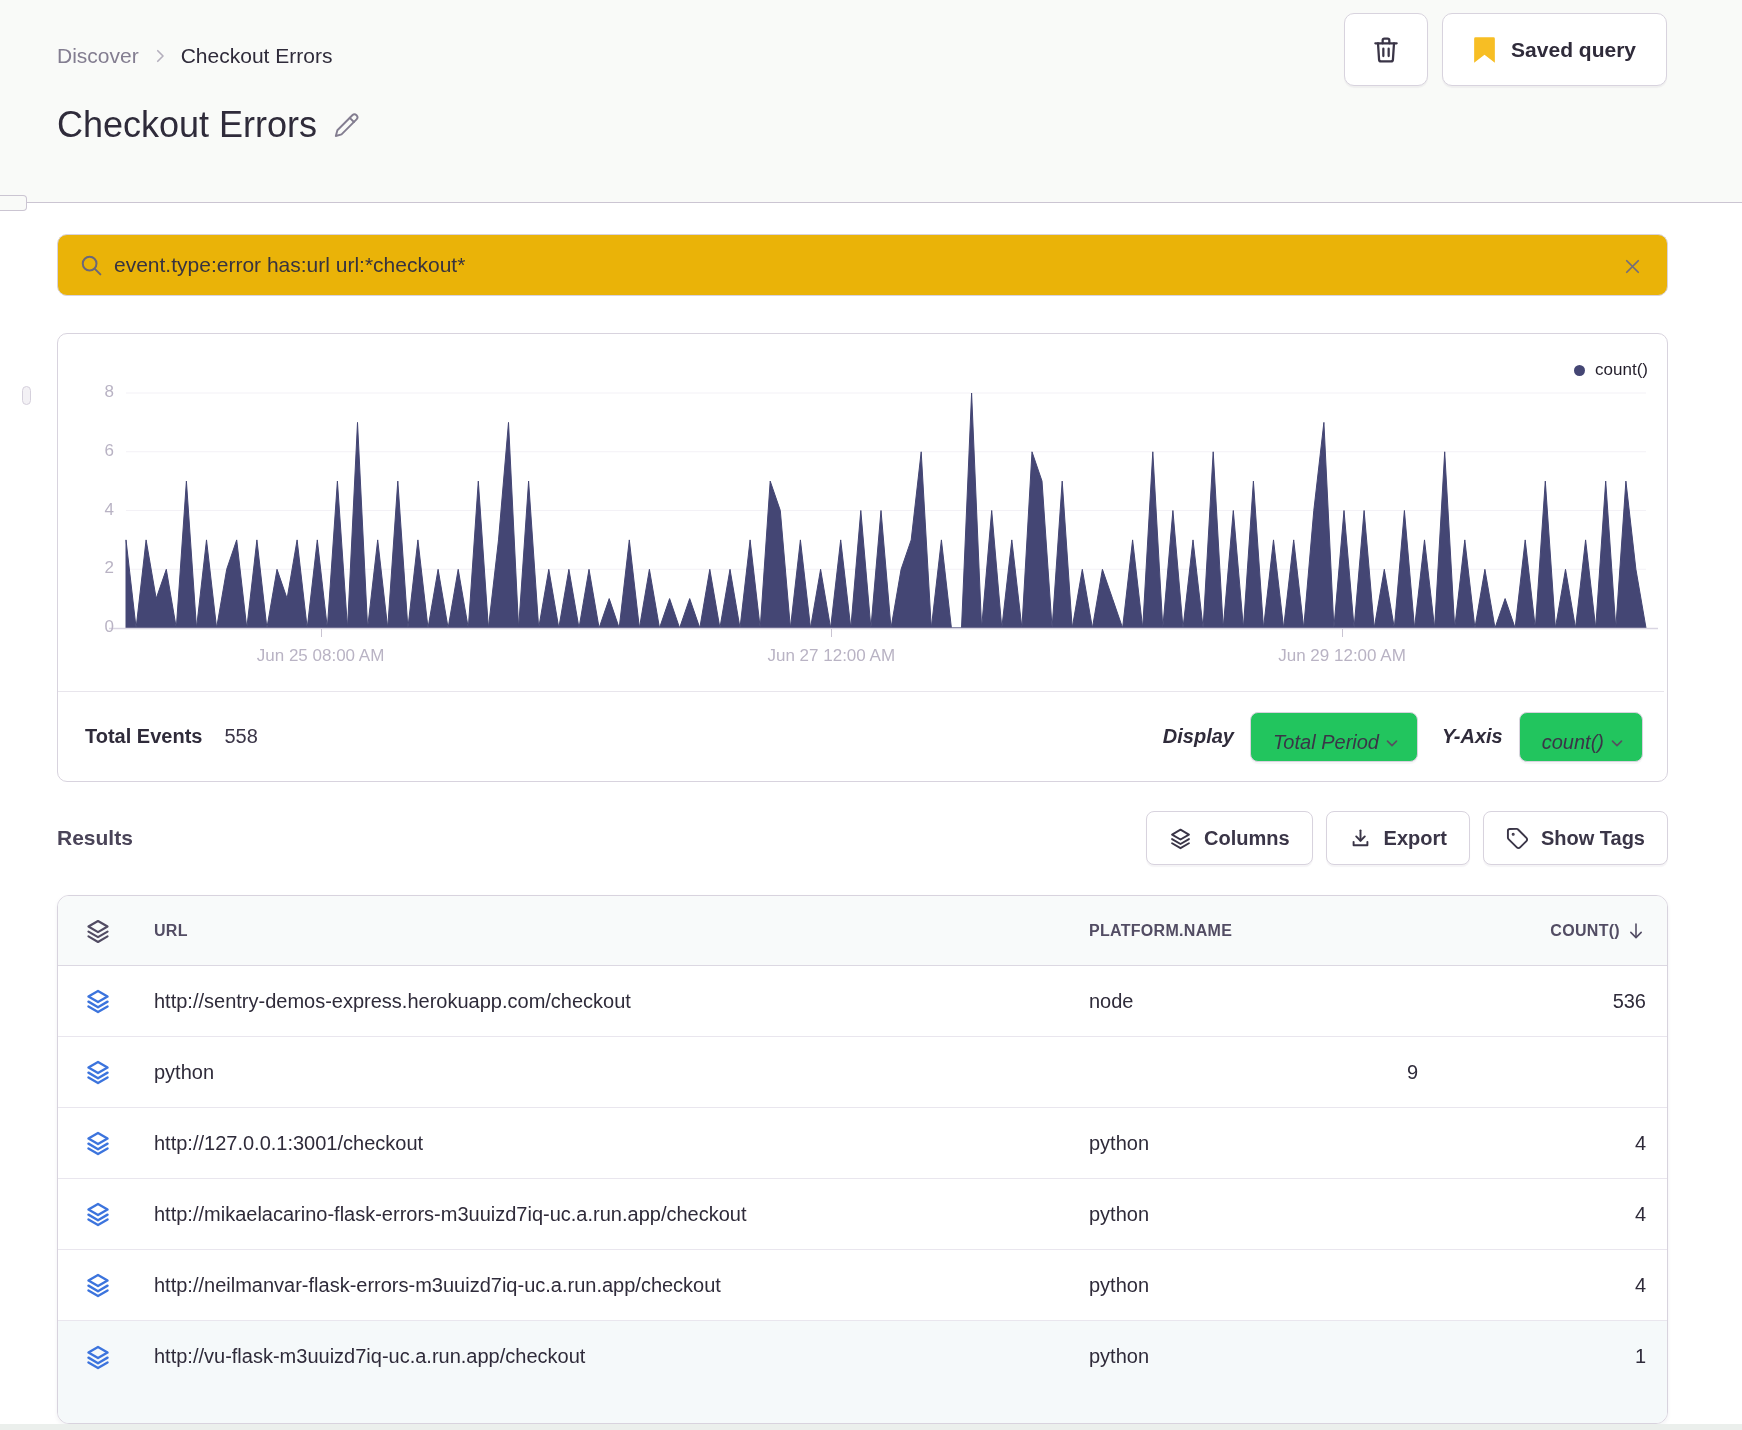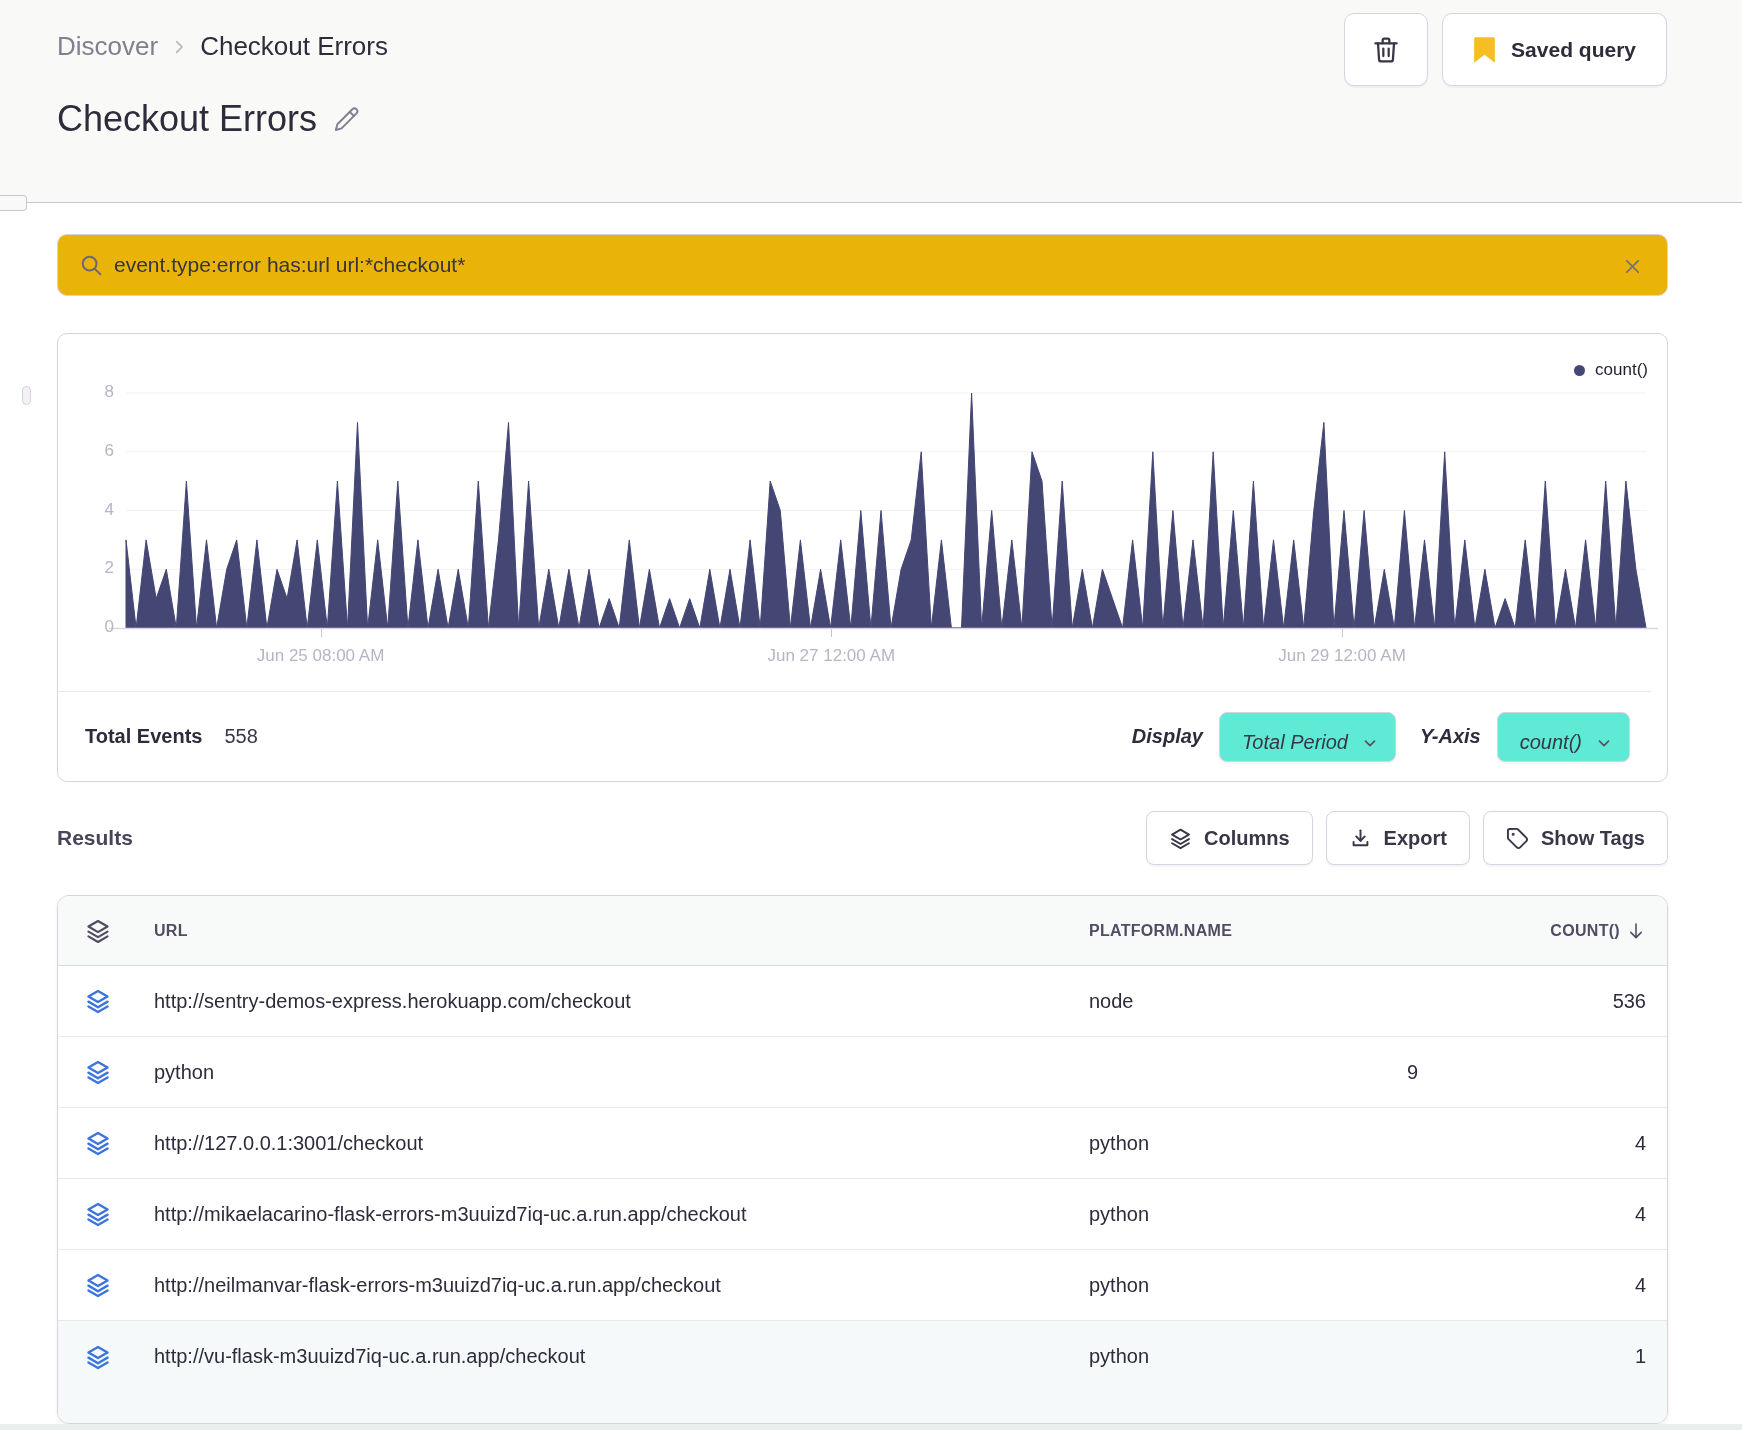--- a/index.html
+++ b/index.html
@@ -6,21 +6,21 @@
   html,body { width:1742px; height:1430px; }
   body {
     font-family:"Liberation Sans", sans-serif;
     background:#ffffff; color:#2F2B3A; overflow:hidden;
     -webkit-font-smoothing:antialiased;
   }
   .page { position:relative; width:1742px; height:1430px; }
 
   
   .header { height:203px; background:#F9FAF8; border-bottom:1px solid #CBC5D2; position:relative; padding:0 75px 0 57px; }
-  .breadcrumb { padding-top:31px; display:flex; align-items:center; gap:12px; font-size:26px; }
+  .breadcrumb { padding-top:44px; display:flex; align-items:center; gap:12px; font-size:21px; }
   .crumb-link { color:#837D90; cursor:pointer; }
   .crumb-current { color:#2F2B3A; }
   .crumb-chevron { display:flex; color:#B4AFBD; }
   .title-row { margin-top:36px; display:flex; align-items:center; gap:16px; }
   .page-title { font-size:36px; font-weight:400; color:#2F2B3A; }
   .pencil { color:#837D90; cursor:pointer; display:flex; }
   .hdr-btns { position:absolute; top:13px; right:75px; display:flex; gap:14px; }
   .btn { background:#fff; border:1px solid #D8D3DE; border-radius:10px; box-shadow:0 2px 1px rgba(50,45,70,0.05); cursor:pointer; display:flex; align-items:center; justify-content:center; color:#3A3547; }
   .trash-btn { width:84px; height:73px; }
   .saved-btn { height:73px; padding:0 30px; gap:15px; font-size:21px; font-weight:bold; color:#2F2B3A; }
@@ -36,26 +36,26 @@
   .clear-icon { position:absolute; right:23px; top:20px; color:#716D7E; cursor:pointer; }
 
   
   .chart-panel { margin-top:37px; height:449px; border:1px solid #D8D3DE; border-radius:10px; background:#fff; position:relative; }
   .legend { position:absolute; top:26px; right:19px; display:flex; align-items:center; gap:10px; font-size:17px; color:#231E2B; cursor:pointer; }
   .legend-dot { width:11px; height:11px; border-radius:50%; background:#444674; }
   #chart-svg { position:absolute; left:68px; top:59px; overflow:visible; }
   .ytick { position:absolute; left:8px; width:48px; text-align:right; font-size:17px; color:#B9B3C4; }
   .xtick-mark { position:absolute; width:1px; height:8px; background:#C9C4D2; top:295px; }
   .xtick-label { position:absolute; width:220px; text-align:center; top:312px; font-size:17px; color:#B9B3C4; }
-  .chart-footer { position:absolute; left:0; right:16px; bottom:0; height:90px; border-top:1px solid #E8E5EC; display:flex; align-items:center; padding:0 21px 0 27px; }
+  .chart-footer { position:absolute; left:0; right:3px; bottom:0; height:90px; border-top:1px solid #E8E5EC; display:flex; align-items:center; padding:0 21px 0 27px; }
   .tot-label { font-size:20px; font-weight:bold; color:#2F2B3A; }
   .tot-value { font-size:20px; color:#3A3547; margin-left:22px; }
   .footer-right { margin-left:auto; display:flex; align-items:center;font-style:italic; }
   .ctl-label { font-size:20px; font-weight:bold; color:#2F2B3A; }
-  .dropdown { height:50px; border:1px solid #D8D3DE; border-radius:8px; background:#5eead4; display:flex; align-items:center; gap:13px; padding:12px 16px 0 22px; font-size:20px; color:#3A3547; margin-left:16px; box-shadow:0 2px 1px rgba(50,45,70,0.04); cursor:pointer; }
+  .dropdown { height:50px; border:1px solid #D8D3DE; border-radius:8px; background:#22c55e; display:flex; align-items:center; gap:4px; padding:12px 16px 0 22px; font-size:20px; color:#3A3547; margin-left:16px; box-shadow:0 2px 1px rgba(50,45,70,0.04); cursor:pointer; }
   .gap-lg { width:24px; }
 
   
   .results-bar { margin-top:28px; height:56px; display:flex; align-items:center; justify-content:space-between; }
   .results-title { font-size:21px; font-weight:bold; color:#4A4458; }
   .btn-group { display:flex; gap:13px; }
   .sm-btn { height:54px; padding:0 22px; border-radius:8px; gap:12px; font-size:20px; font-weight:bold; }
 
   
   .table { margin-top:29px; border:1px solid #D8D3DE; border-radius:12px; background:#fff; overflow:hidden; box-shadow:0 2px 4px rgba(40,35,60,0.06); }

